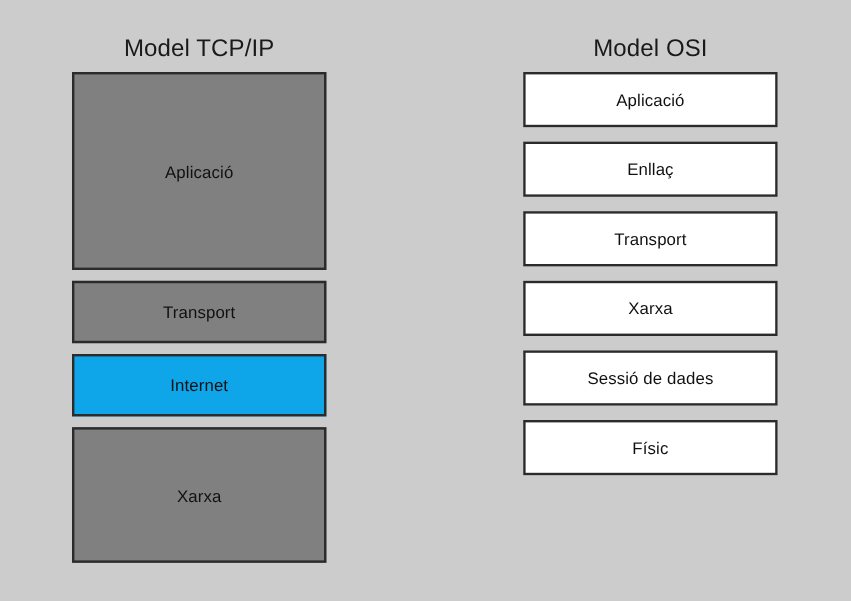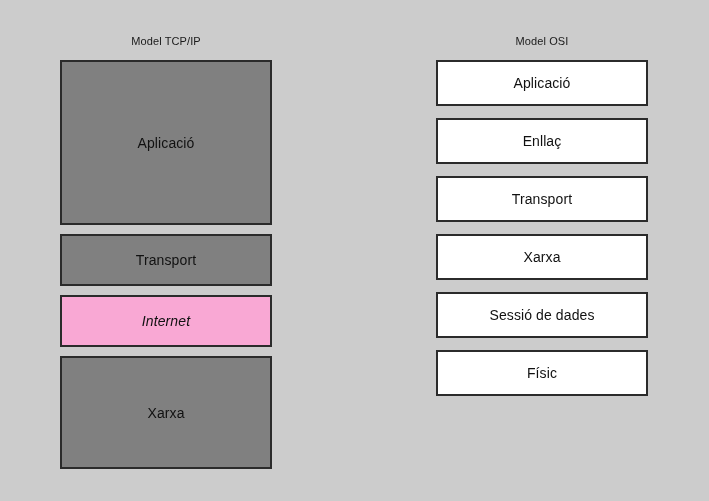--- a/index.html
+++ b/index.html
@@ -21,21 +21,21 @@
   .column {
     position: absolute;
     top: 0;
   }
   .col-title {
     position: absolute;
     top: 32px;
     left: 0;
     width: 100%;
     text-align: center;
-    font-size: 11px;
+    font-size: 20px;
     color: #1a1a1a;
     line-height: 18px;
     letter-spacing: 0.1px;
   }
   .stack {
     position: absolute;
     left: 0;
     width: 100%;
   }
   .layer-box {
@@ -90,21 +90,21 @@
 
   <div class="column" id="col-tcpip">
     <div class="col-title">Model TCP/IP</div>
     <div class="stack" id="stack-tcpip">
         <div class="layer-box" style="height: 165px; background: rgb(128, 128, 128); border-color: rgb(43, 43, 43);">
           <span class="layer-label">Aplicació</span>
         </div>
         <div class="layer-box" style="height: 52px; background: rgb(128, 128, 128); border-color: rgb(43, 43, 43);">
           <span class="layer-label">Transport</span>
         </div>
-        <div class="layer-box" style="height: 52px; background: #f9a8d4; border-color: rgb(43, 43, 43); font-style: italic;">
+        <div class="layer-box" style="height: 52px; background: #0ea5e9; border-color: rgb(43, 43, 43);">
           <span class="layer-label">Internet</span>
         </div>
         <div class="layer-box" style="height: 113px; background: rgb(128, 128, 128); border-color: rgb(43, 43, 43);">
           <span class="layer-label">Xarxa</span>
         </div>
       </div>
   </div>
 
   <div class="column" id="col-osi">
     <div class="col-title">Model OSI</div>

